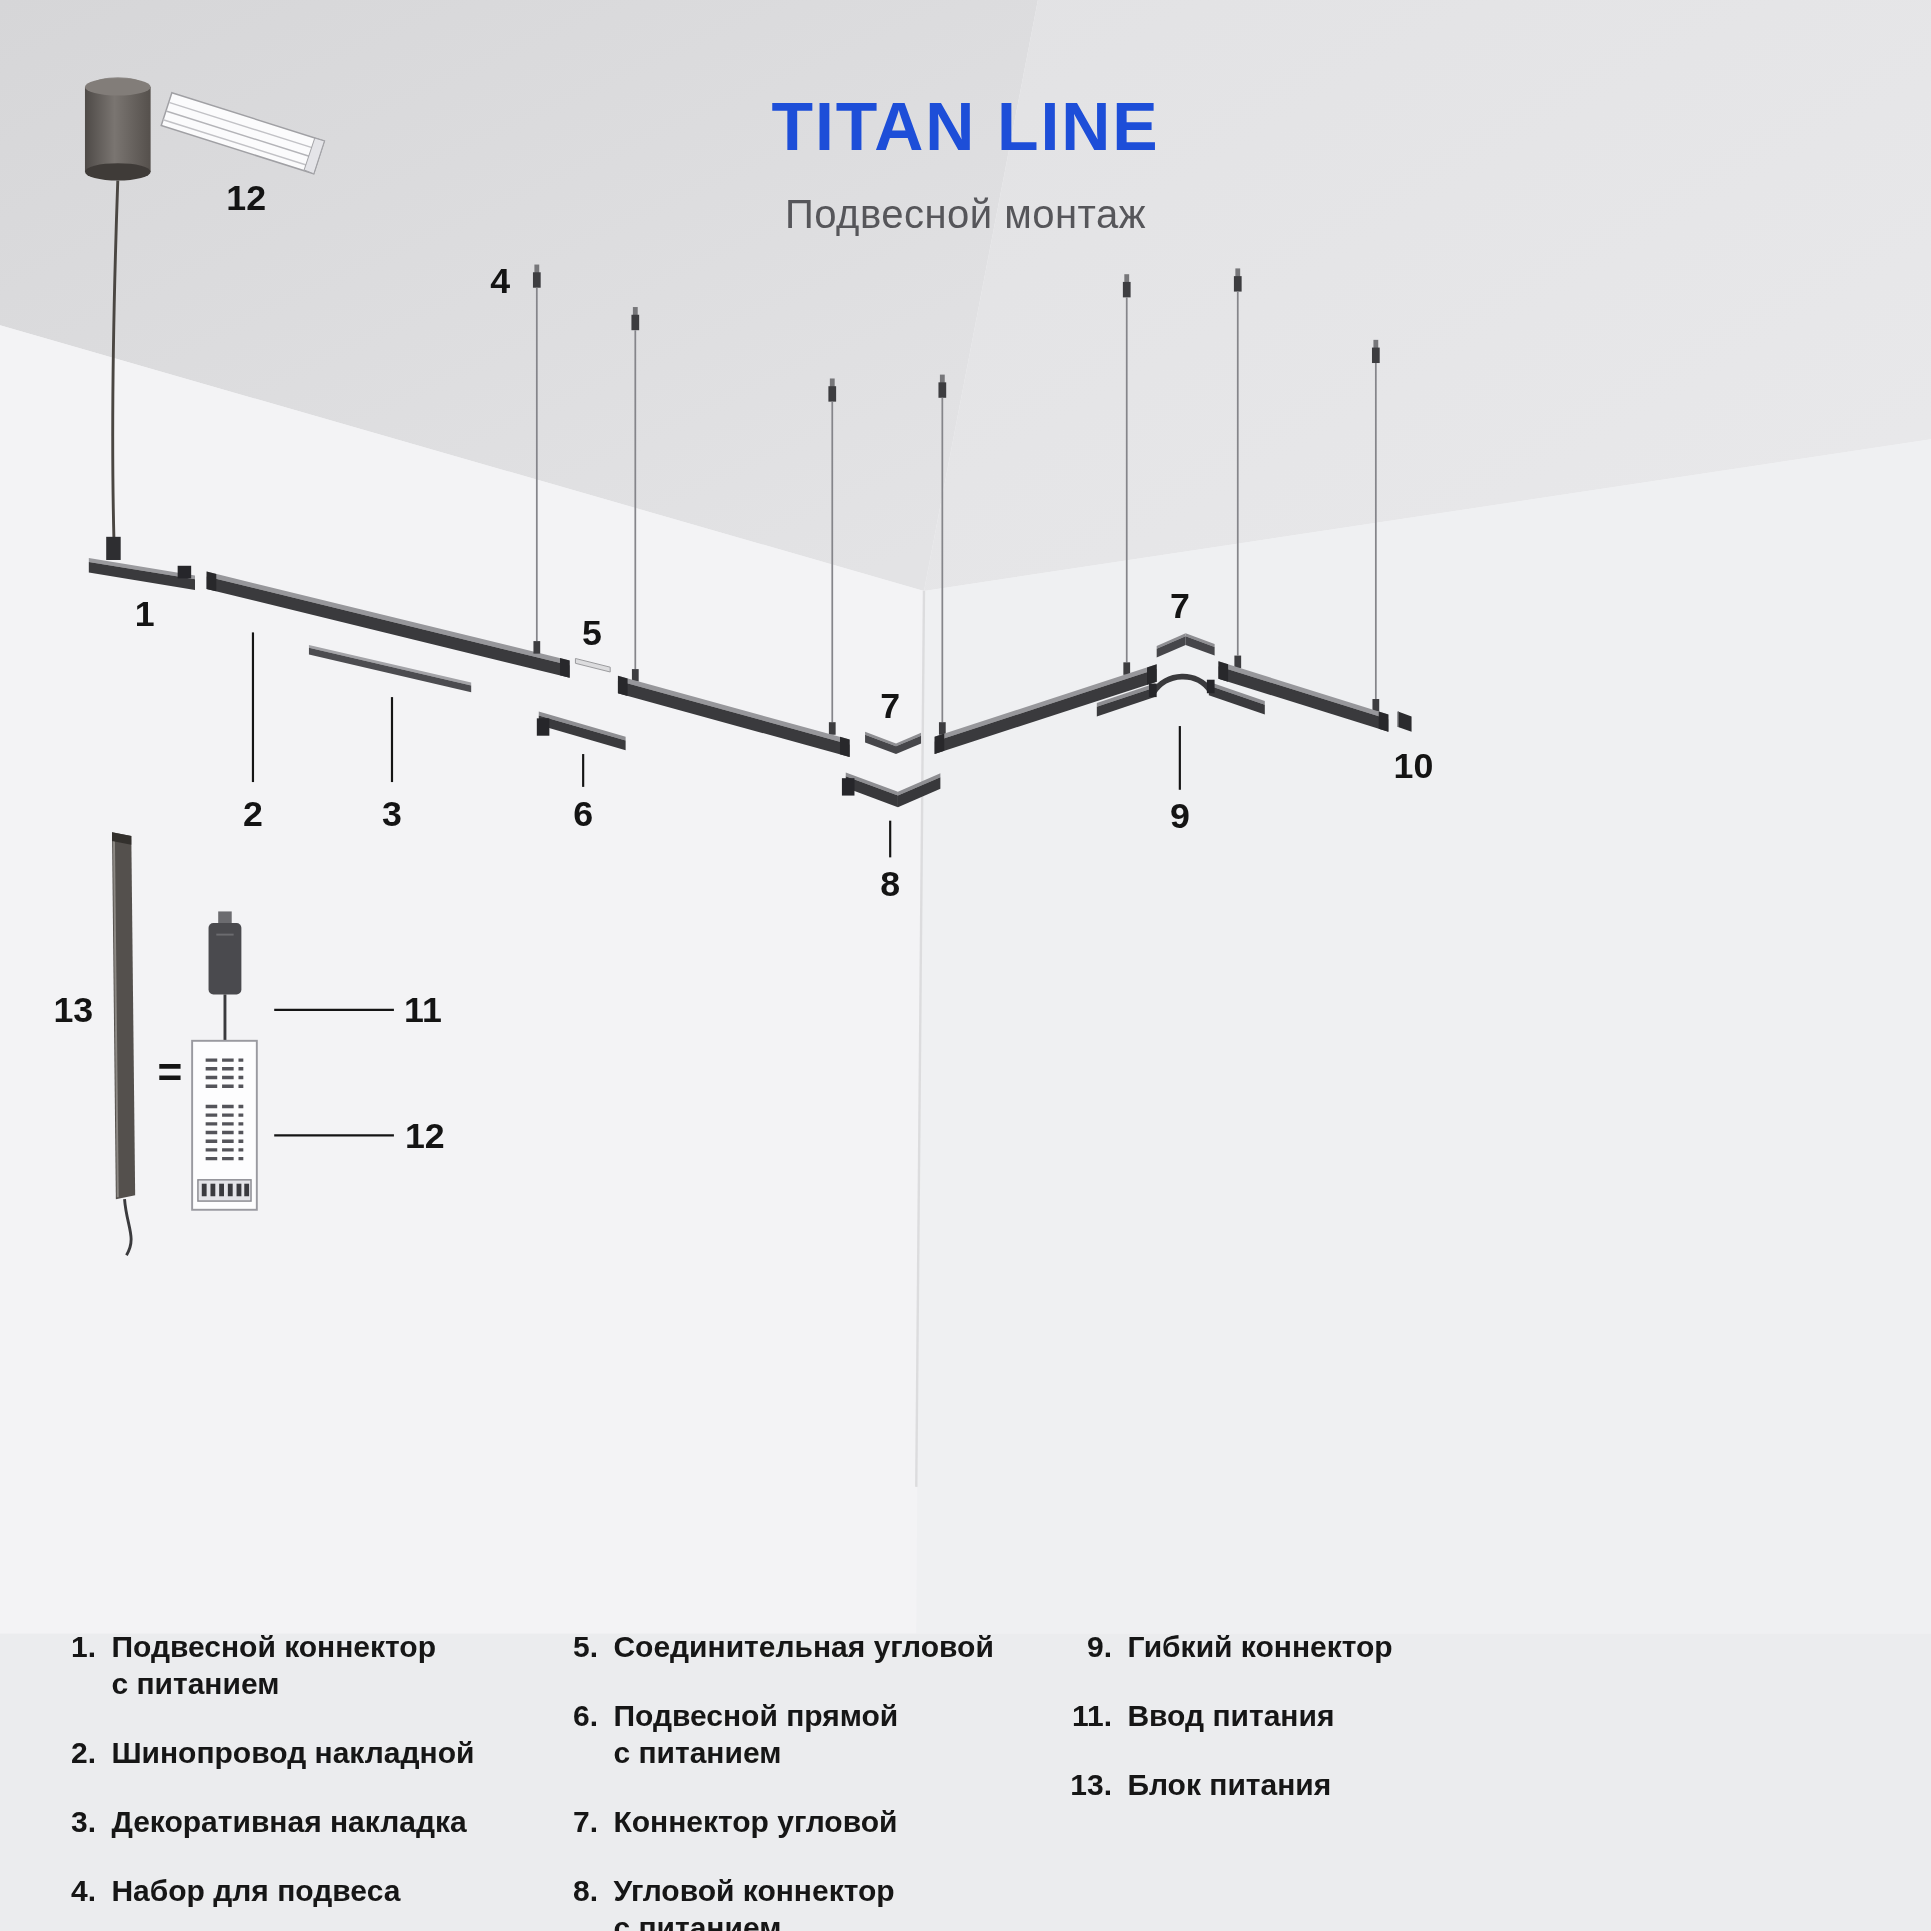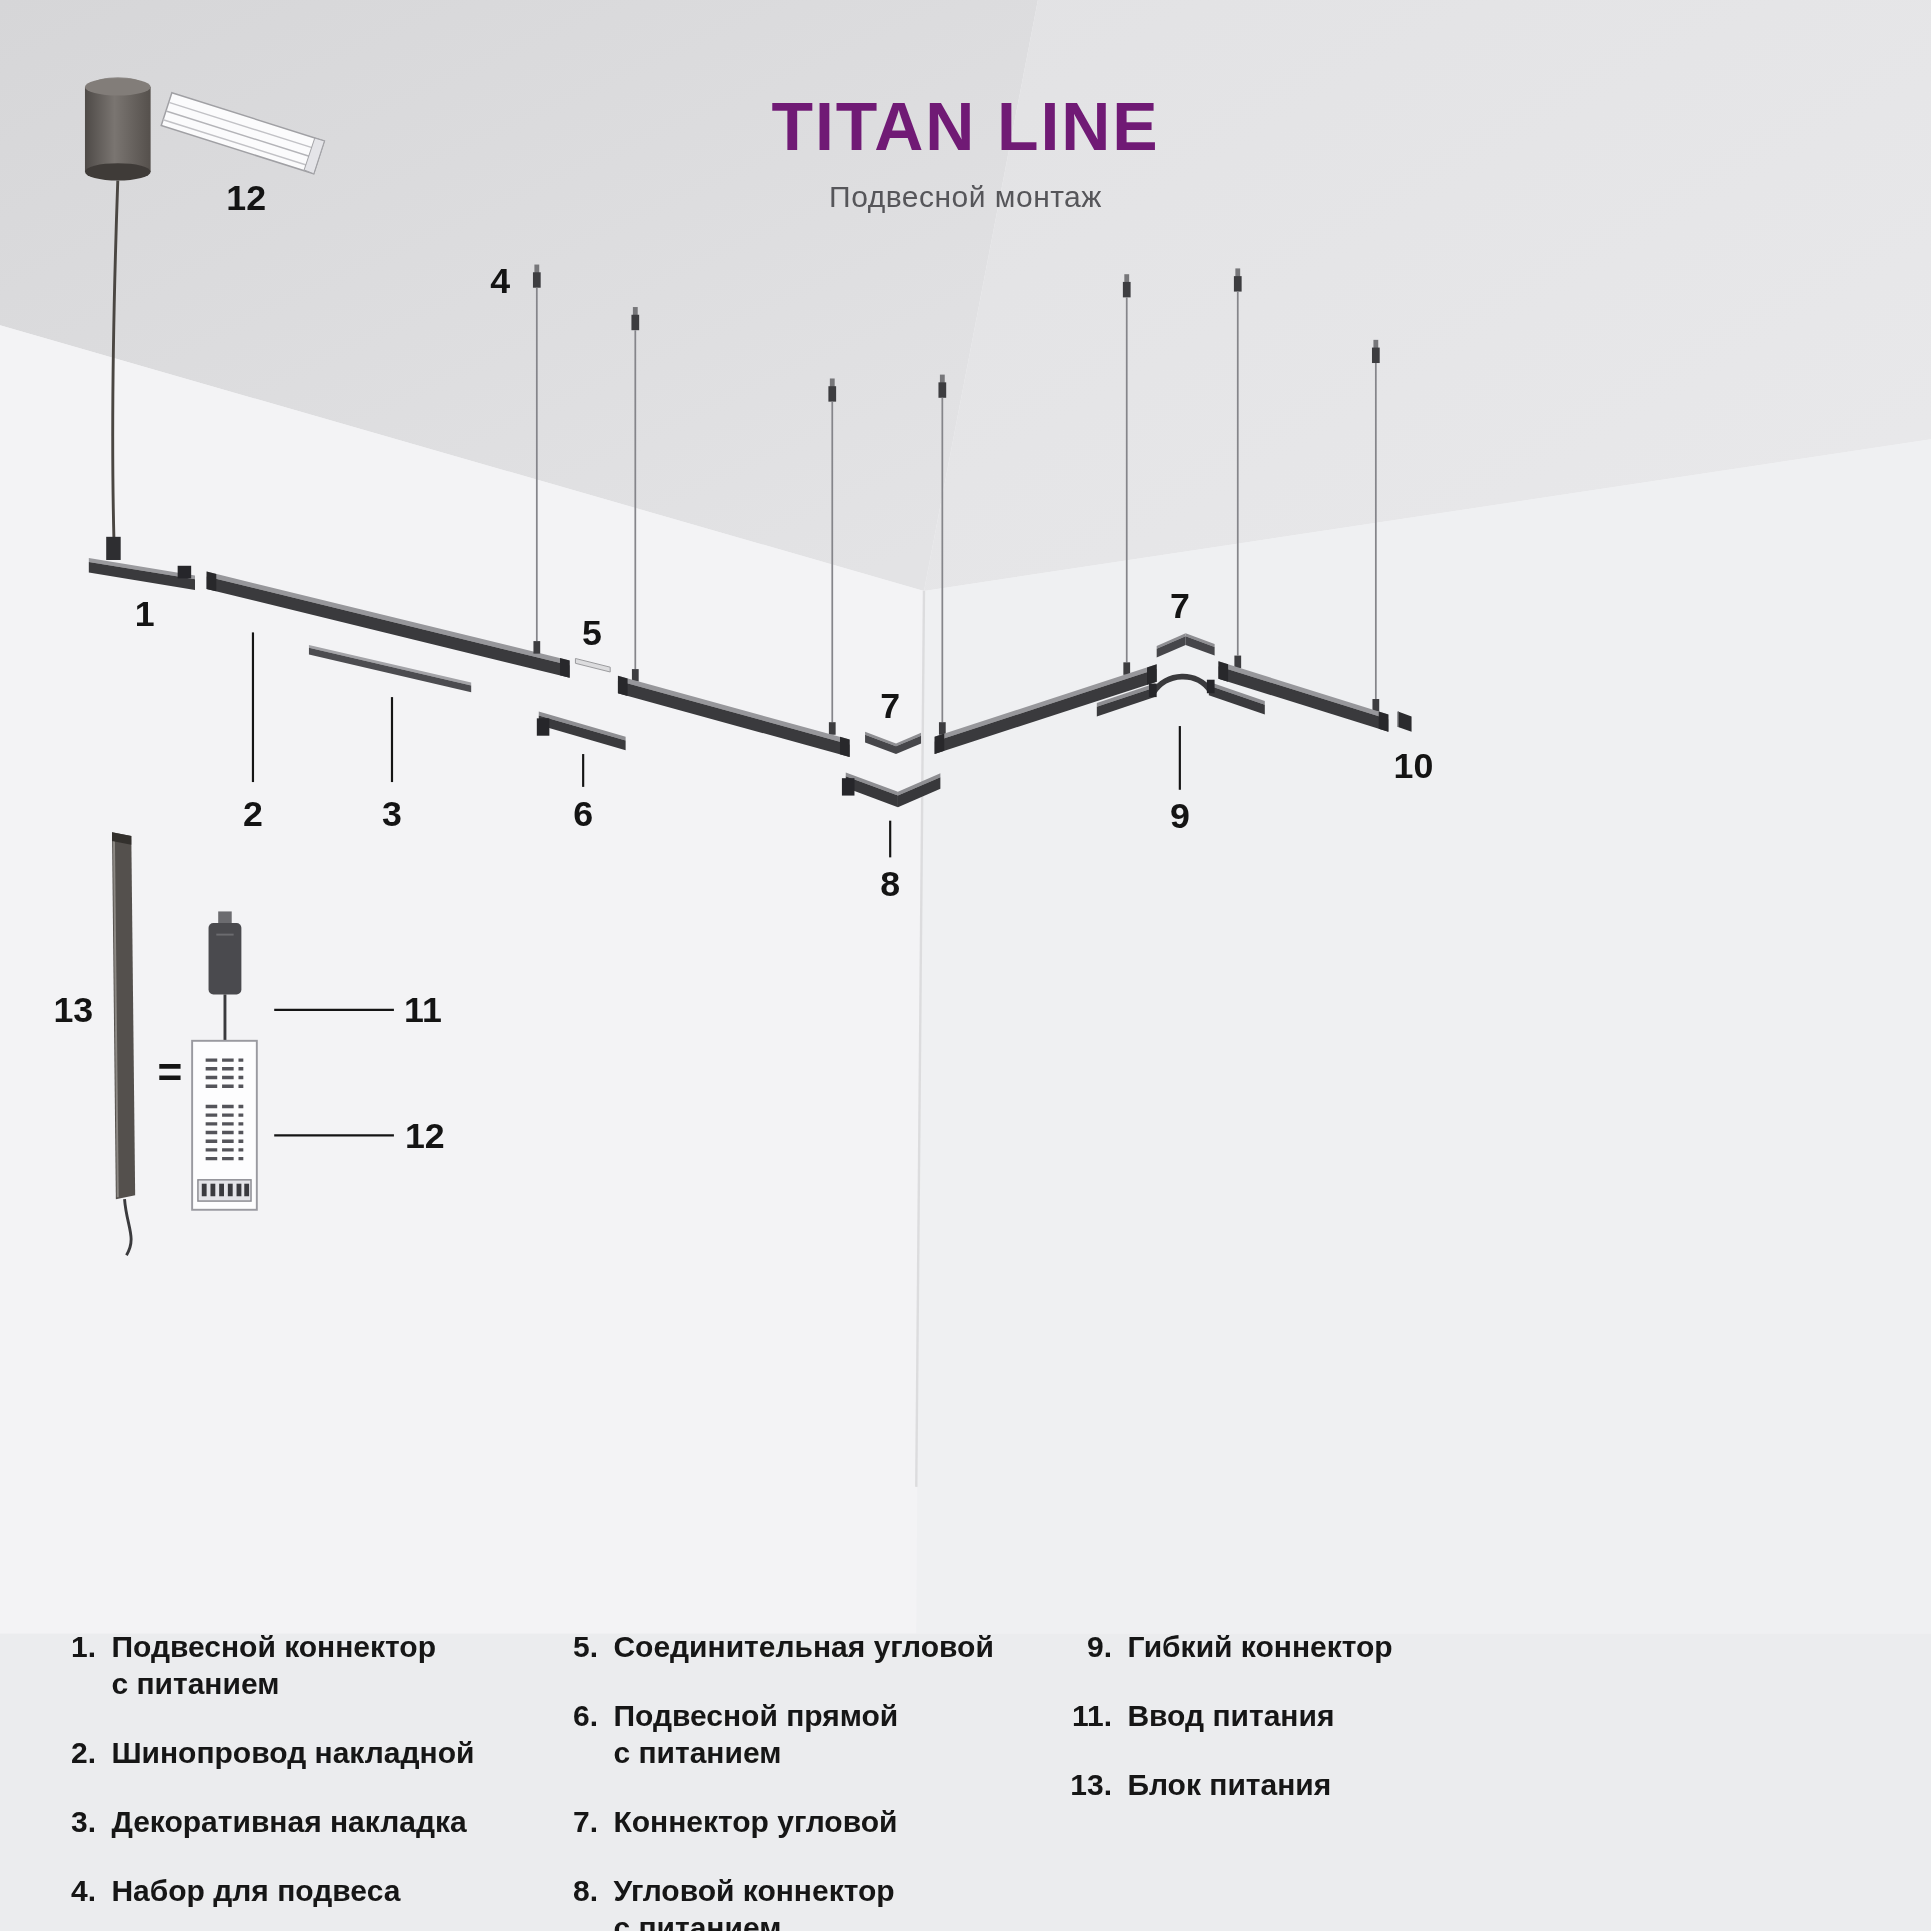--- a/index.html
+++ b/index.html
@@ -2,22 +2,22 @@
 <html><head>
 <meta charset="utf-8">
 <style>
   * { margin:0; padding:0; box-sizing:border-box; }
   html,body { width:1931px; height:1931px; }
   body { font-family:"Liberation Sans", sans-serif; background:#ffffff; }
   .stage { position:relative; width:1931px; height:1931px; overflow:hidden; background:#f2f2f4; }
   svg.scene { position:absolute; inset:0; display:block; }
 
   .header { position:absolute; top:87px; left:0; width:100%; text-align:center; z-index:5; }
-  .title { font-size:68px; font-weight:800; letter-spacing:1.9px; color:#701a75; }
-  .subtitle { margin-top:15px; font-size:30px; font-weight:400; color:#56565a; letter-spacing:0.5px; }
+  .title { font-size:68px; font-weight:800; letter-spacing:1.9px; color:#1d4ed8; }
+  .subtitle { margin-top:27px; font-size:40px; font-weight:400; color:#56565a; letter-spacing:0.5px; }
 
   .callout { font-family:"Liberation Sans", sans-serif; font-size:37px; font-weight:700; fill:#141414; }
   .callout.eq { font-size:44px; }
 
   .legend-col { position:absolute; top:1628px; display:flex; flex-direction:column; gap:32px; z-index:5; }
   .legend-col.c1 { left:46px; }
   .legend-col.c2 { left:548px; }
   .legend-col.c3 { left:1062px; }
   .li { display:flex; font-size:30px; font-weight:700; color:#161616; line-height:37px; }
   .li .num { width:50px; text-align:right; margin-right:15.4px; flex:none; }

